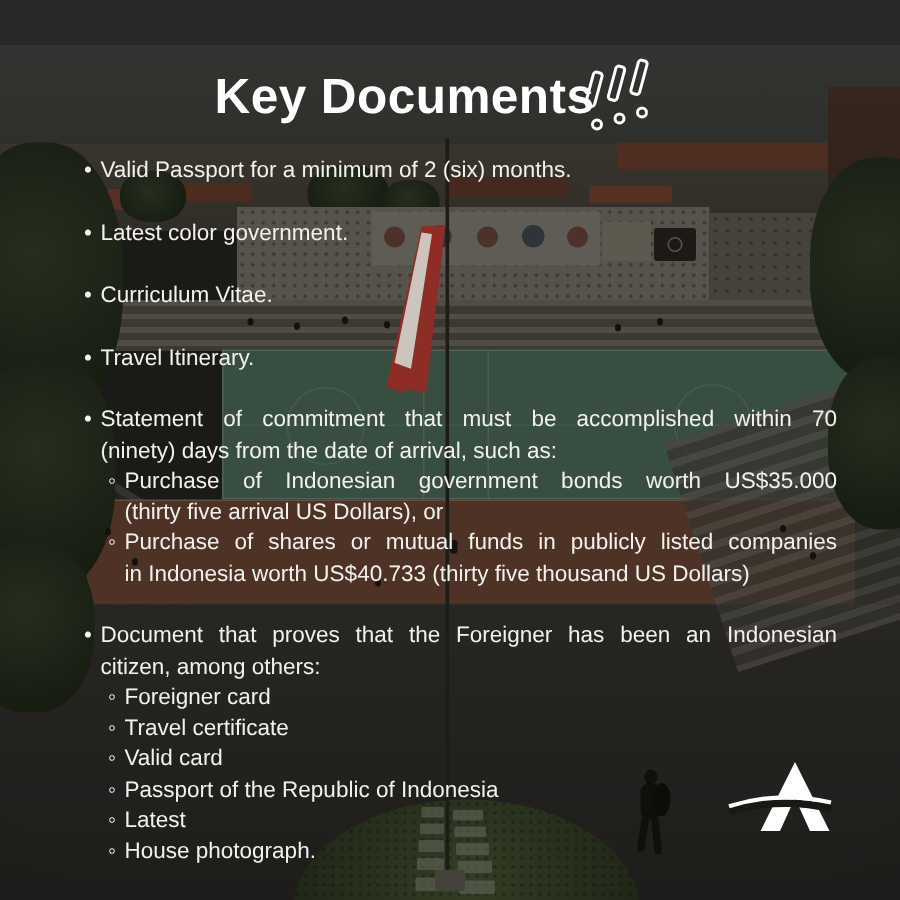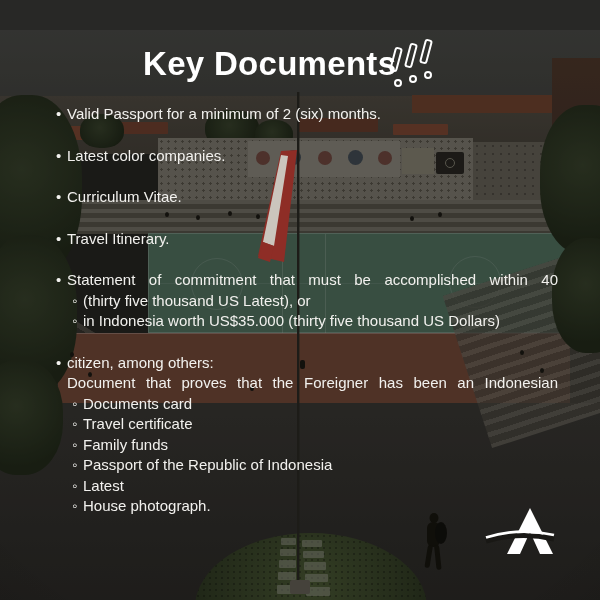--- a/index.html
+++ b/index.html
@@ -178,66 +178,66 @@
   </div>
 
   <div class="list">
     <div class="item lv1 gap">
       <span class="marker">•</span>
       <span class="lines"><div class="line">Valid Passport for a minimum of 2 (six) months.</div></span>
     </div>
 
     <div class="item lv1 gap">
       <span class="marker">•</span>
-      <span class="lines"><div class="line">Latest color companies.</div></span>
+      <span class="lines"><div class="line">Latest color government.</div></span>
     </div>
 
     <div class="item lv1 gap">
       <span class="marker">•</span>
       <span class="lines"><div class="line">Curriculum Vitae.</div></span>
     </div>
 
     <div class="item lv1 gap">
       <span class="marker">•</span>
       <span class="lines"><div class="line">Travel Itinerary.</div></span>
     </div>
 
     <div class="item lv1">
       <span class="marker">•</span>
-      <span class="lines"><div class="line stretch">Statement of commitment that must be accomplished within 40</div></span>
-    </div>
-
-    <div class="item lv2">
-      <span class="marker">◦</span>
-      <span class="lines"><div class="line">(thirty five thousand US Latest), or</div></span>
+      <span class="lines"><div class="line stretch">Statement of commitment that must be accomplished within 70</div><div class="line">(ninety) days from the date of arrival, such as:</div></span>
+    </div>
+
+    <div class="item lv2">
+      <span class="marker">◦</span>
+      <span class="lines"><div class="line stretch">Purchase of Indonesian government bonds worth US$35.000</div><div class="line">(thirty five arrival US Dollars), or</div></span>
     </div>
 
     <div class="item lv2 gap">
       <span class="marker">◦</span>
-      <span class="lines"><div class="line">in Indonesia worth US$35.000 (thirty five thousand US Dollars)</div></span>
+      <span class="lines"><div class="line stretch">Purchase of shares or mutual funds in publicly listed companies</div><div class="line">in Indonesia worth US$40.733 (thirty five thousand US Dollars)</div></span>
     </div>
 
     <div class="item lv1">
       <span class="marker">•</span>
-      <span class="lines"><div class="line">citizen, among others:</div><div class="line stretch">Document that proves that the Foreigner has been an Indonesian</div></span>
-    </div>
-
-    <div class="item lv2">
-      <span class="marker">◦</span>
-      <span class="lines"><div class="line">Documents card</div></span>
+      <span class="lines"><div class="line stretch">Document that proves that the Foreigner has been an Indonesian</div><div class="line">citizen, among others:</div></span>
+    </div>
+
+    <div class="item lv2">
+      <span class="marker">◦</span>
+      <span class="lines"><div class="line">Foreigner card</div></span>
     </div>
 
     <div class="item lv2">
       <span class="marker">◦</span>
       <span class="lines"><div class="line">Travel certificate</div></span>
     </div>
 
     <div class="item lv2">
       <span class="marker">◦</span>
-      <span class="lines"><div class="line">Family funds</div></span>
+      <span class="lines"><div class="line">Valid card</div></span>
     </div>
 
     <div class="item lv2">
       <span class="marker">◦</span>
       <span class="lines"><div class="line">Passport of the Republic of Indonesia</div></span>
     </div>
 
     <div class="item lv2">
       <span class="marker">◦</span>
       <span class="lines"><div class="line">Latest</div></span>

